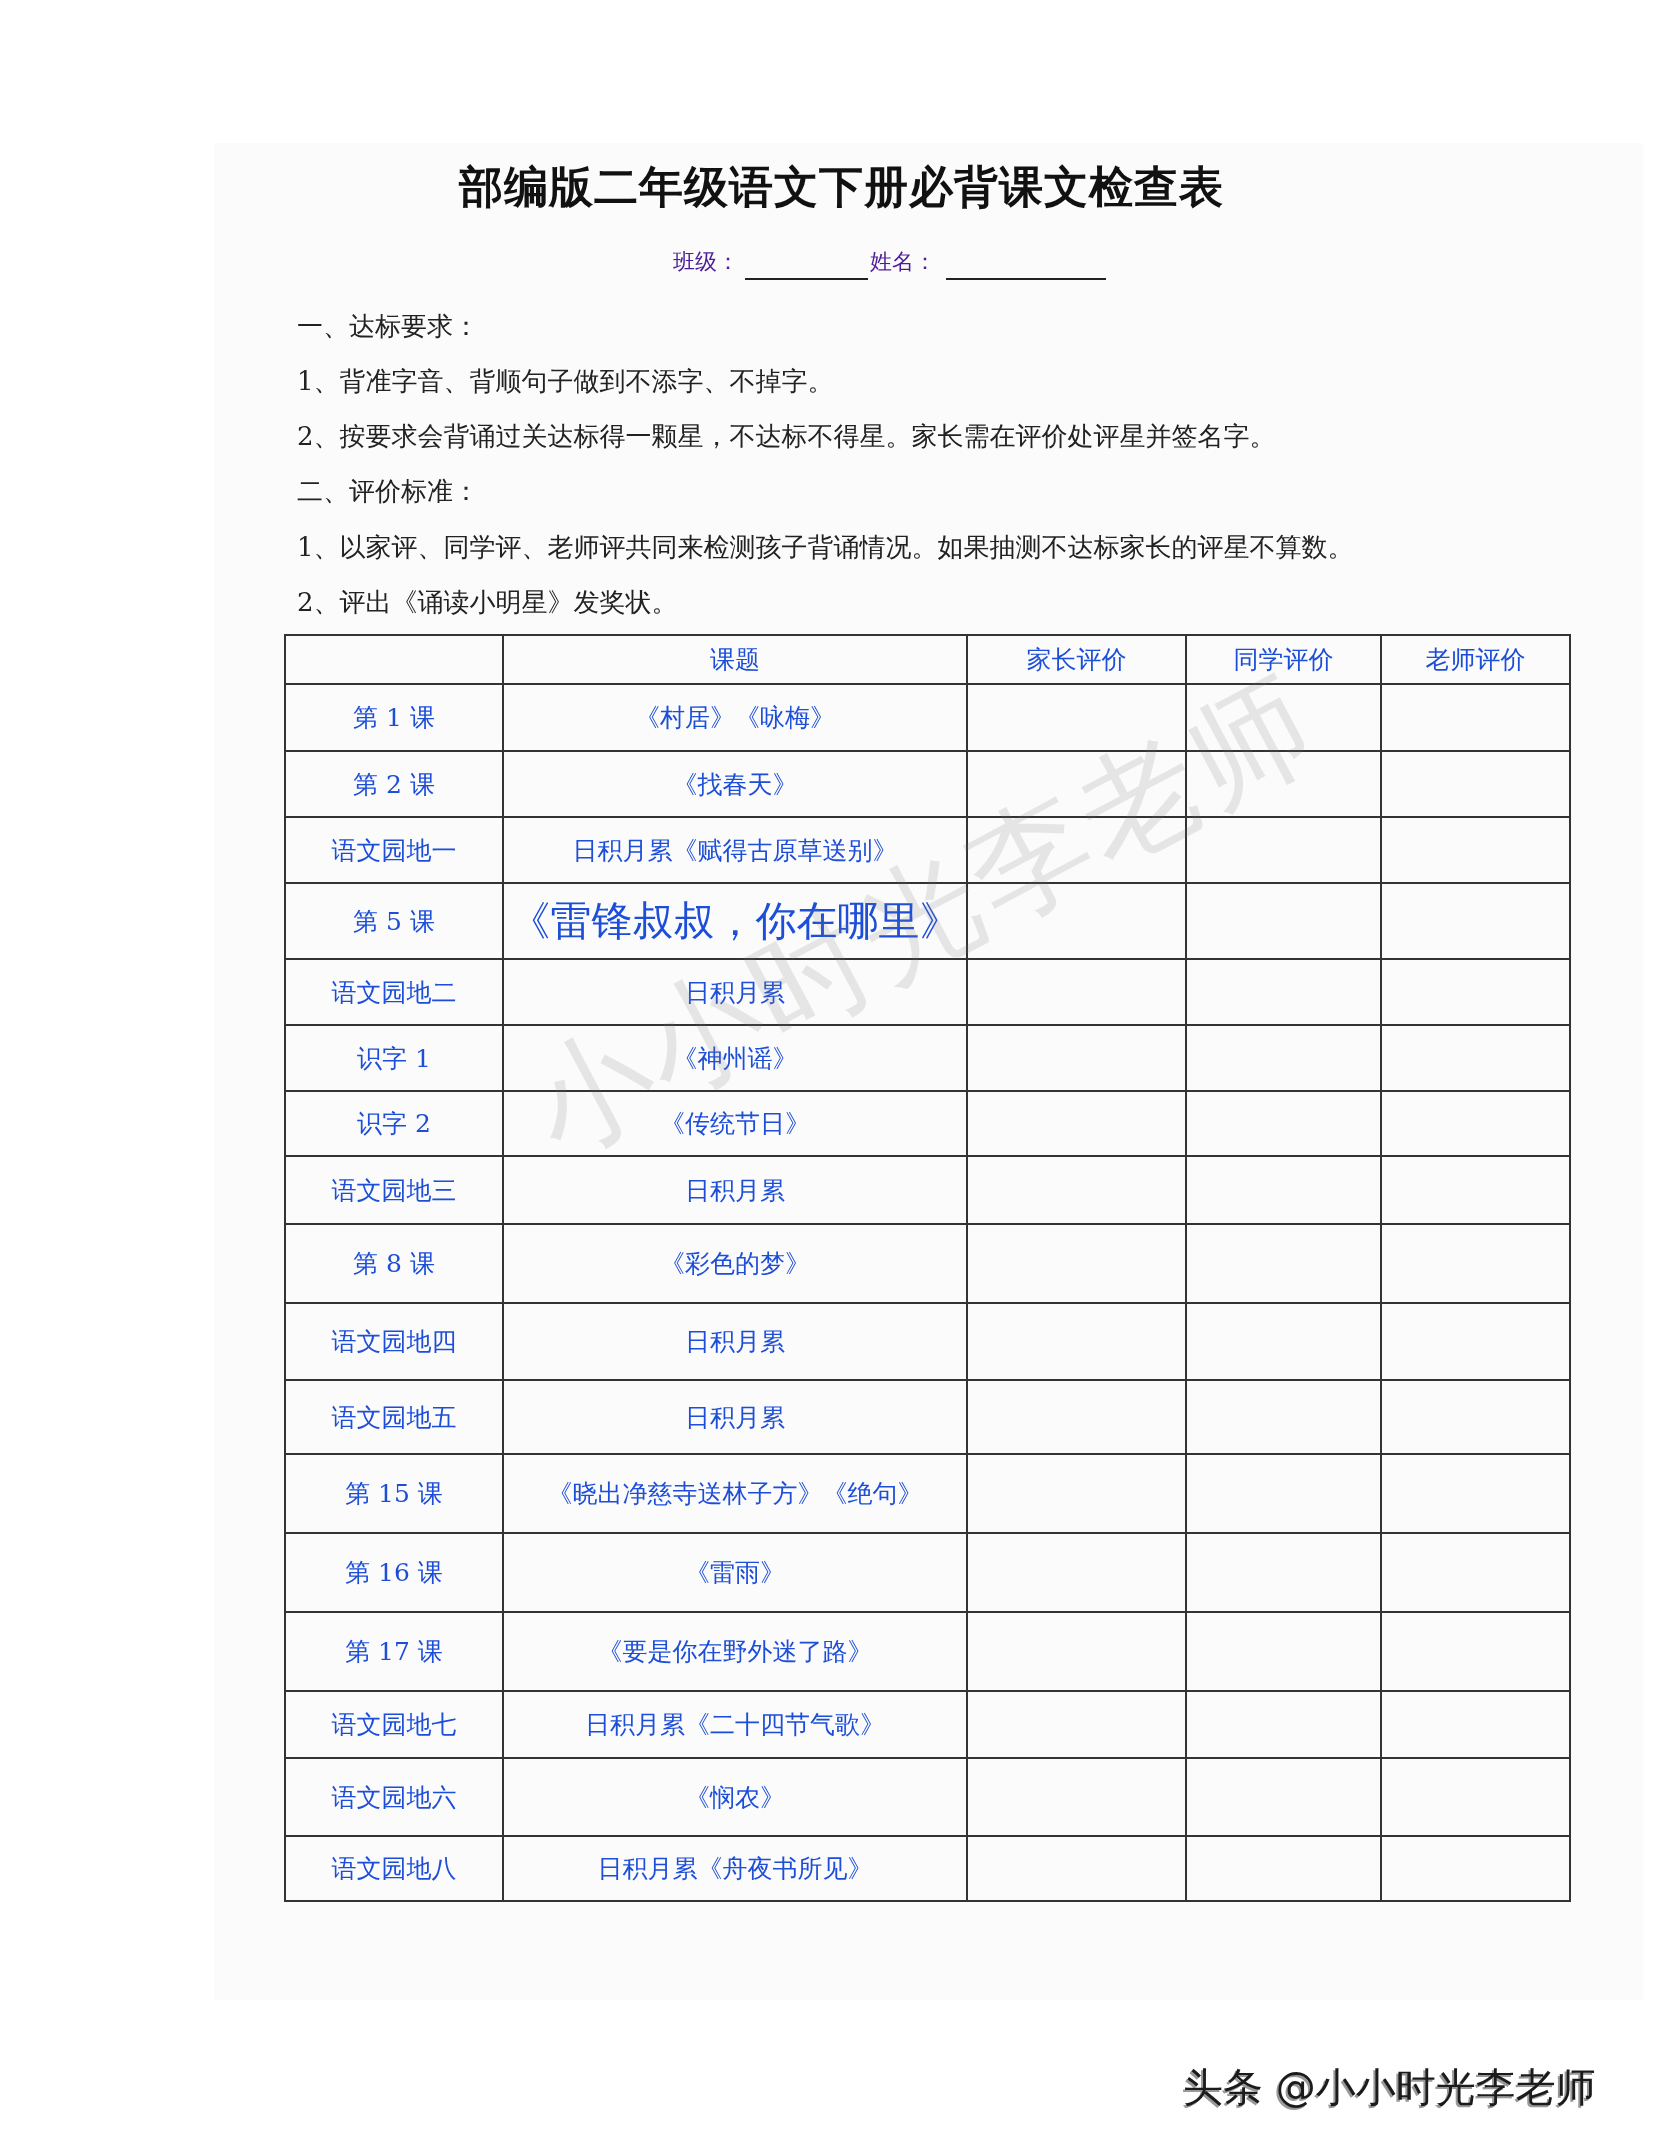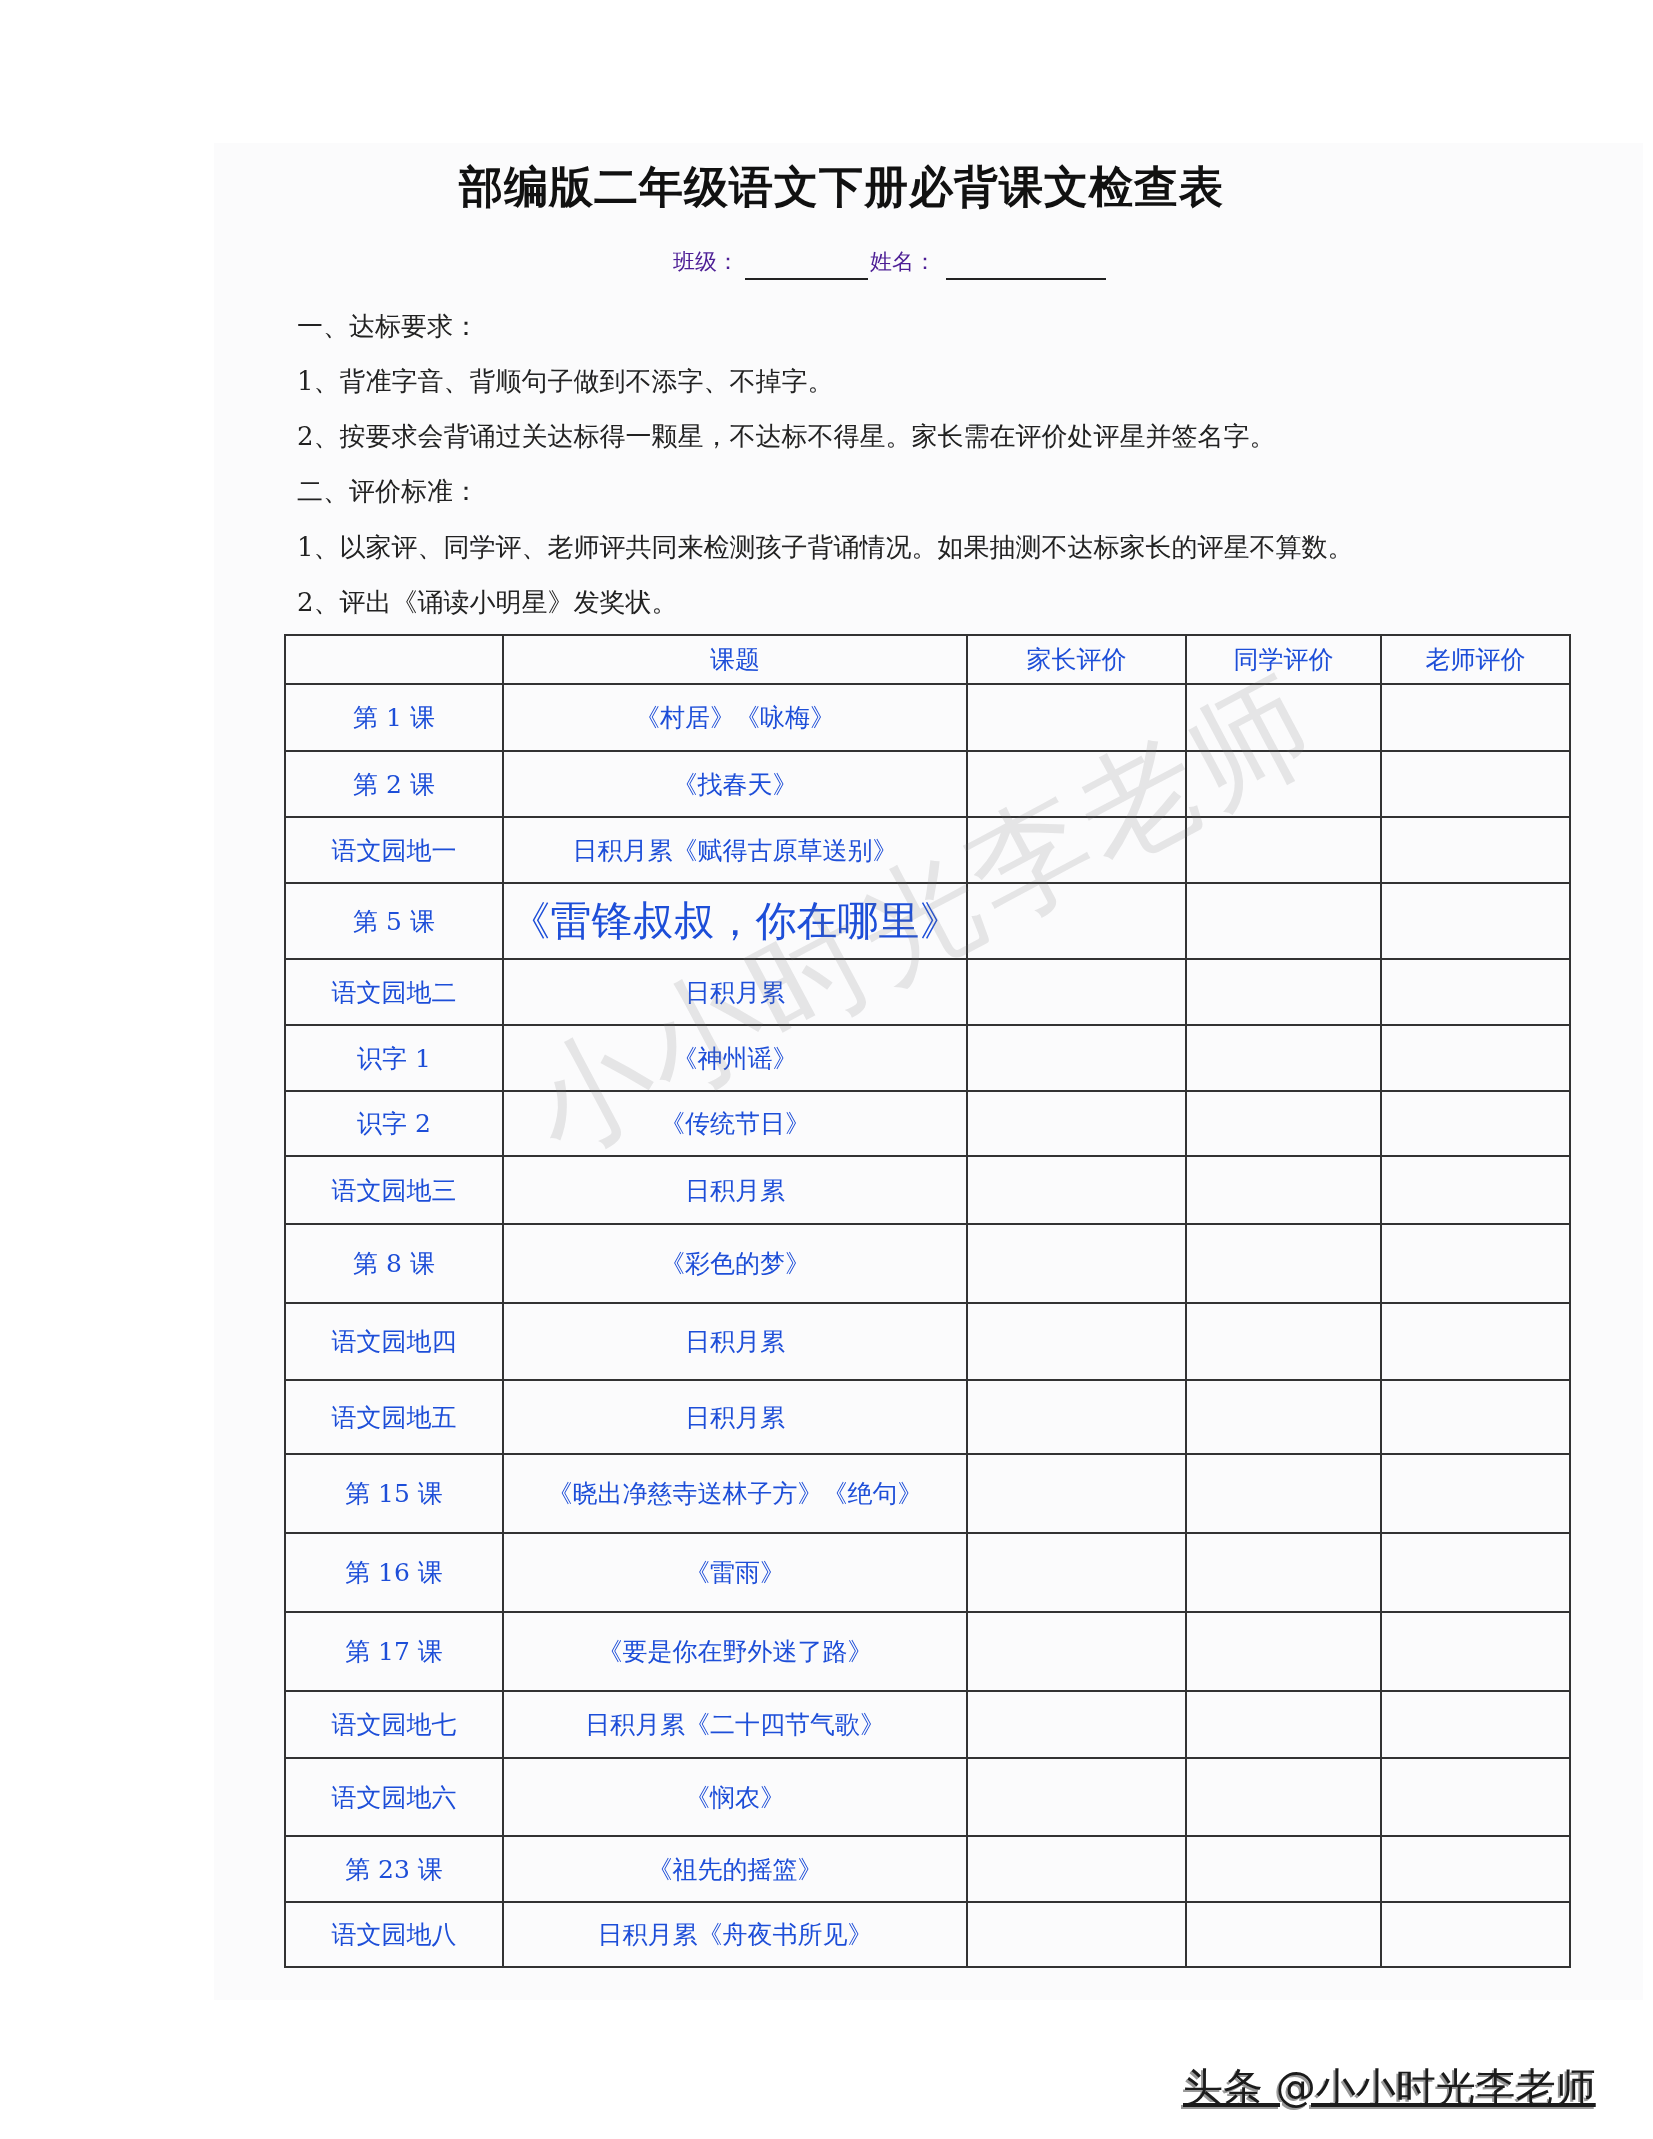--- a/index.html
+++ b/index.html
@@ -44,21 +44,20 @@
   }
   table.check td, table.check th {
     border: 2px solid #333; text-align: center; padding: 0; font-weight: normal;
   }
   .big-cell { font-size: 41px; }
   .footer-wm {
     position: absolute; left: 1183px; top: 2060px; font-size: 40px;
     font-family: "DejaVu Sans", "Liberation Sans", sans-serif;
     color: #1b1b1b; white-space: nowrap;
     text-shadow: -2px 2px 0 #999, 2px -1px 0 #fff;
-    text-decoration: underline;
   }
 </style>
 </head>
 <body>
 
 <div class="page-card"></div>
 
 <div class="title">部编版二年级语文下册必背课文检查表</div>
 
 <div class="class-line">
@@ -193,27 +192,20 @@
         <td></td>
         <td></td>
   </tr>
   <tr style="height:78px">
     <td>语文园地六</td>
     <td>《悯农》</td>
     <td></td>
         <td></td>
         <td></td>
   </tr>
-  <tr style="height:66px">
-    <td>第 23 课</td>
-    <td>《祖先的摇篮》</td>
-    <td></td>
-        <td></td>
-        <td></td>
-  </tr>
   <tr style="height:65px">
     <td>语文园地八</td>
     <td>日积月累《舟夜书所见》</td>
     <td></td>
         <td></td>
         <td></td>
   </tr>
 </tbody>
   </table>
 

